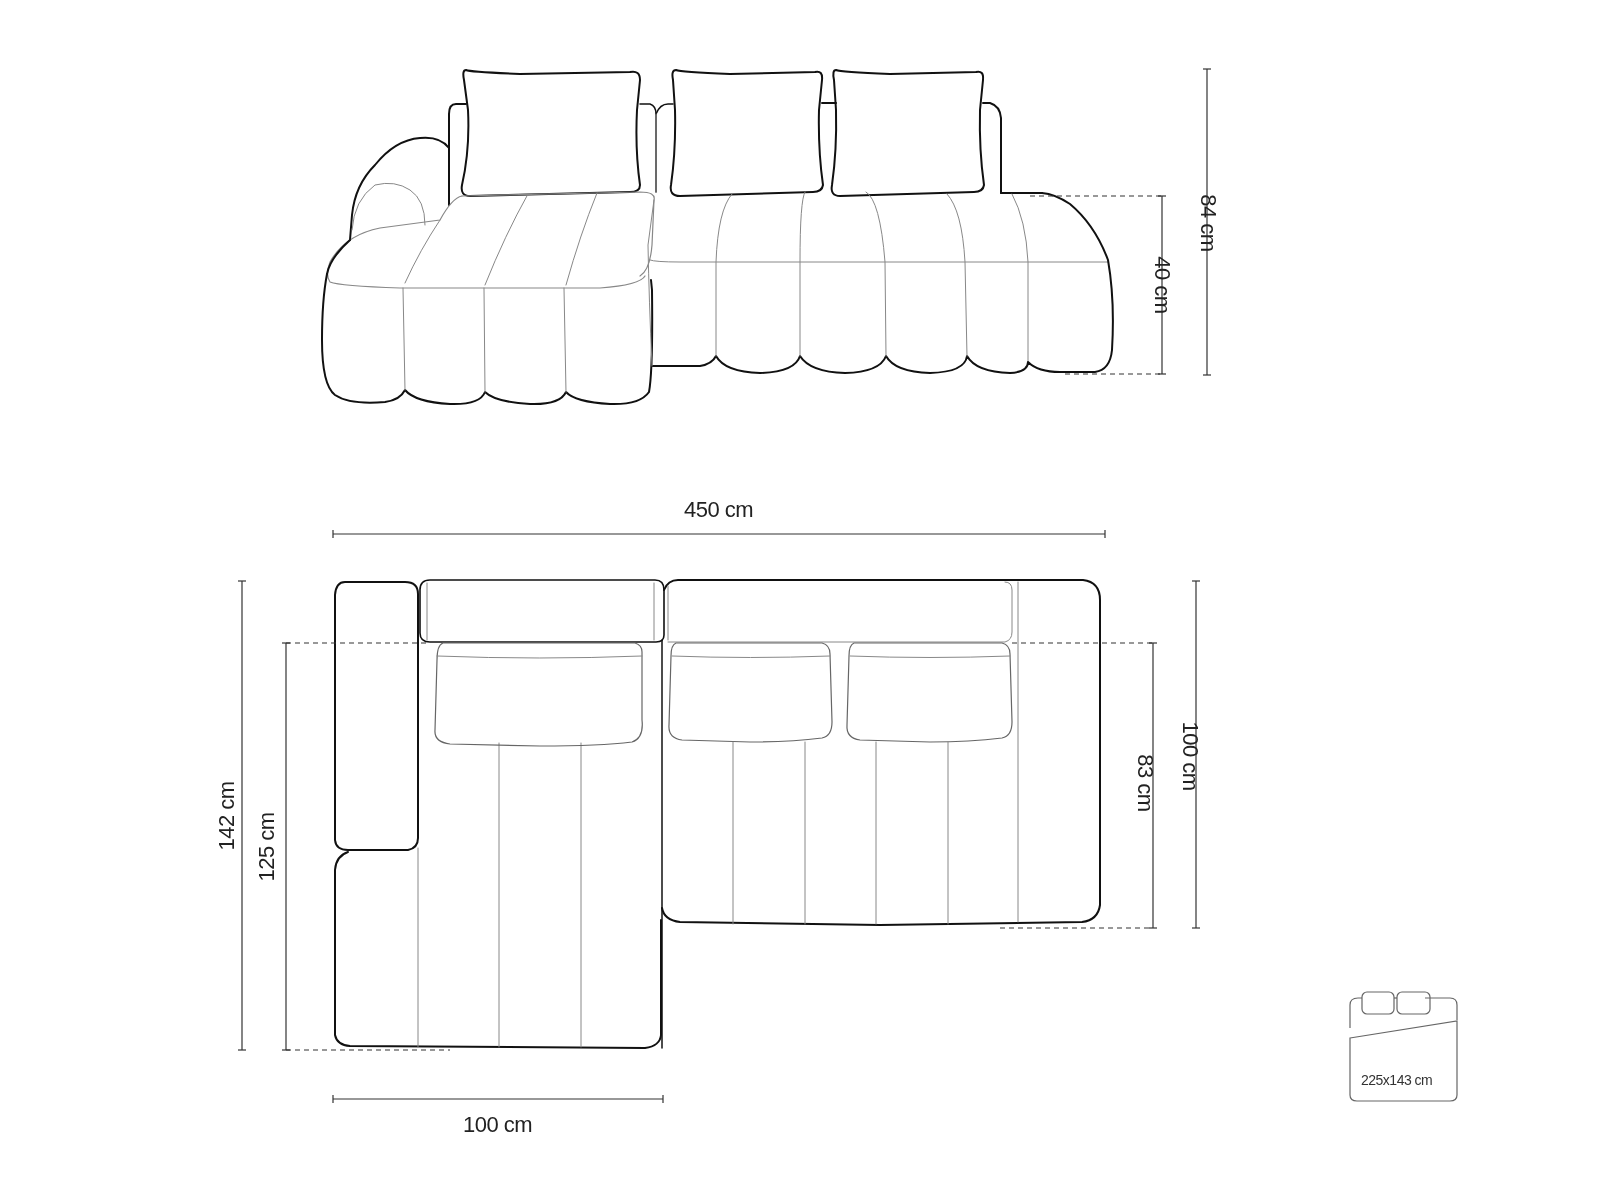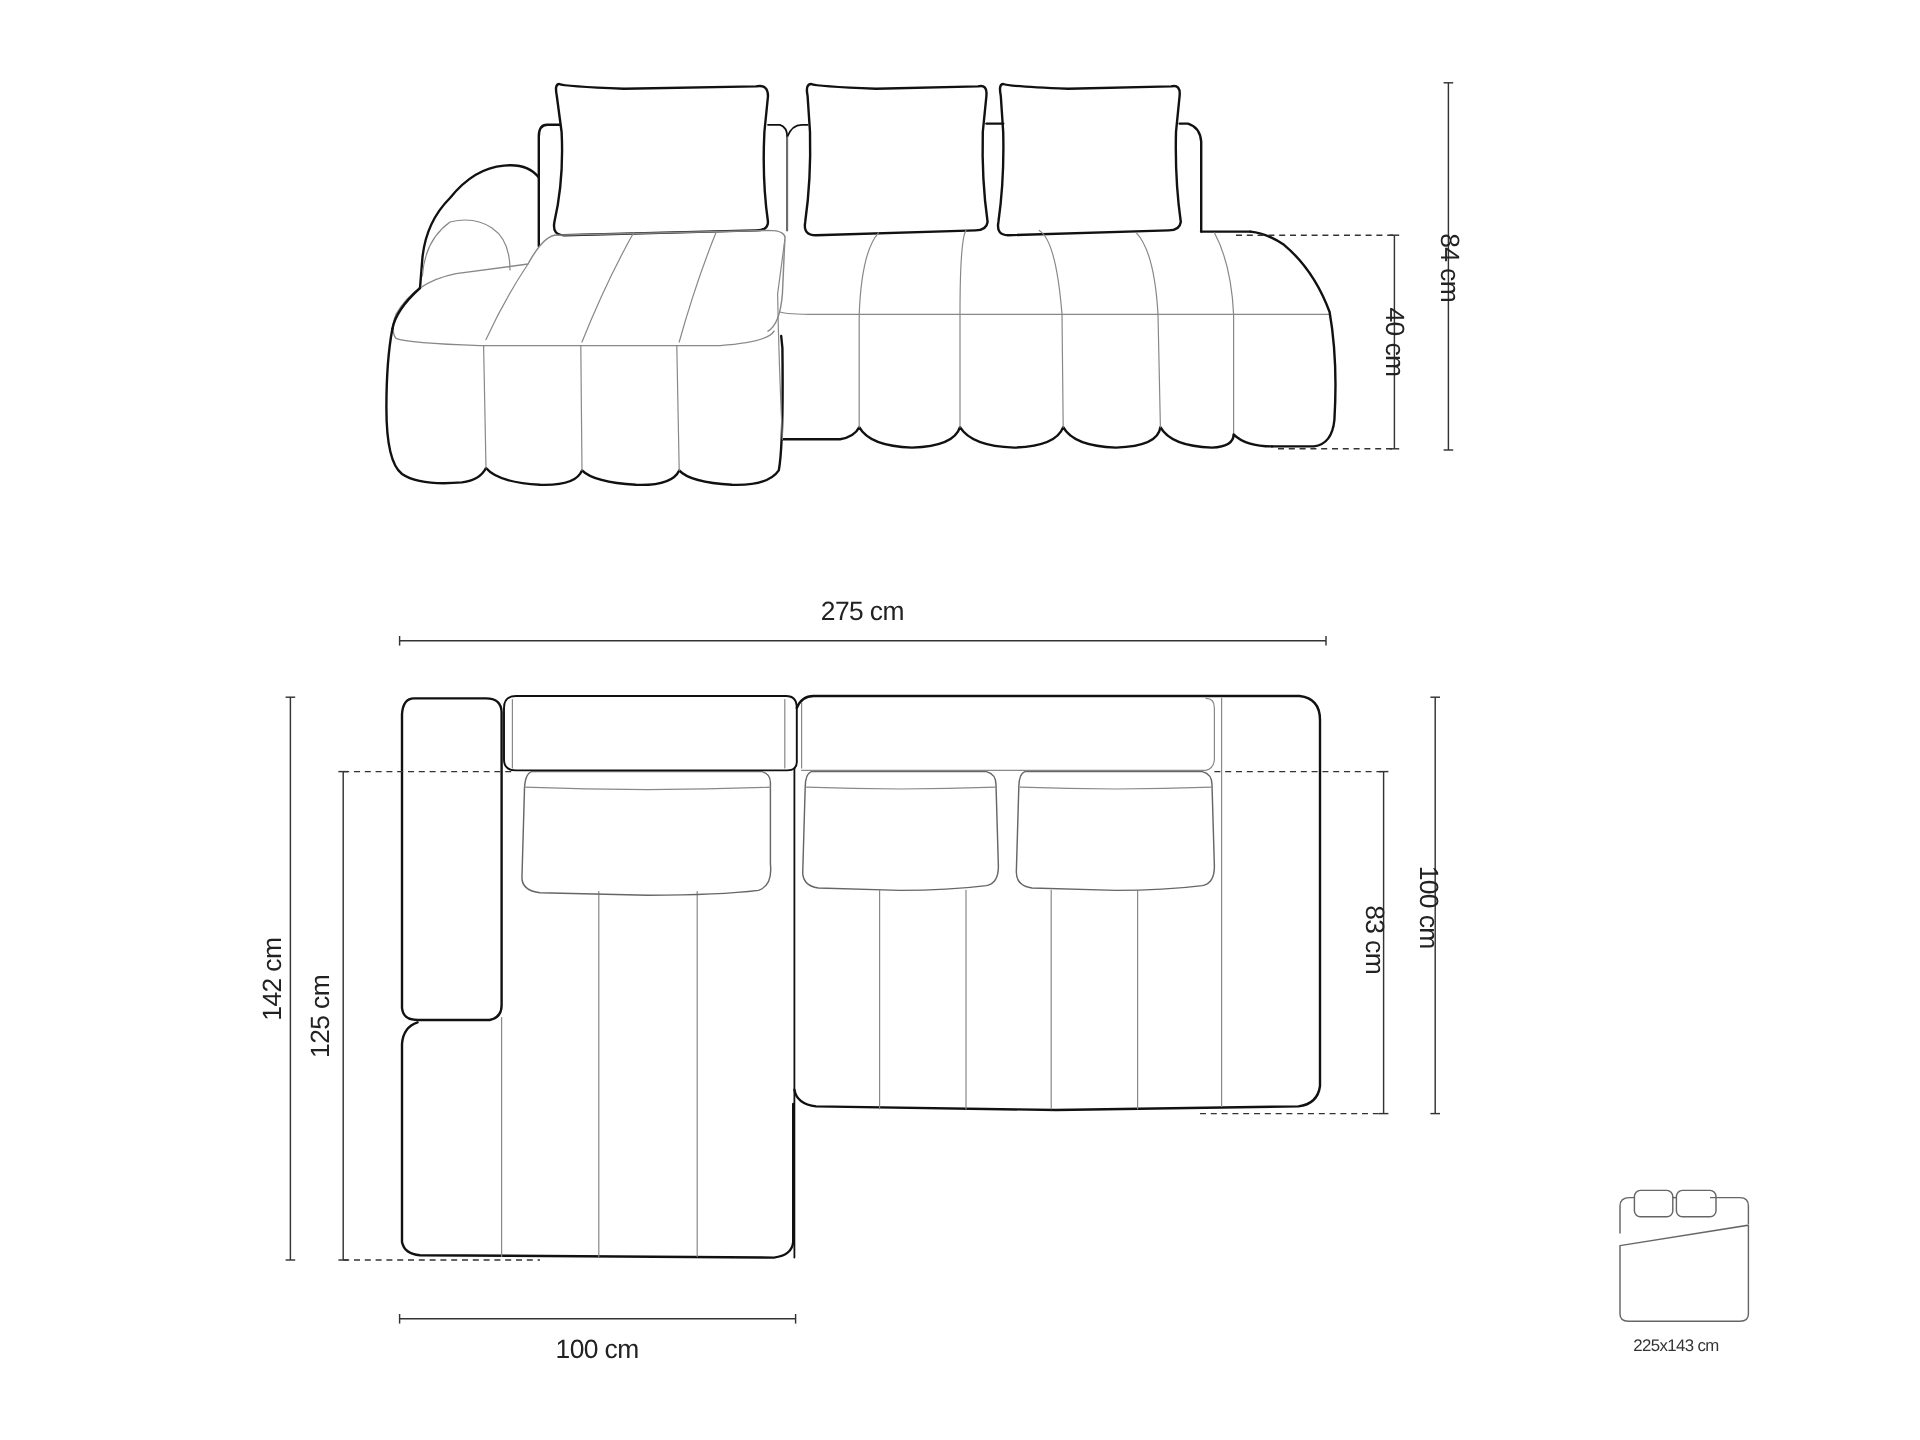--- a/index.html
+++ b/index.html
@@ -135,22 +135,22 @@
     <rect x1="0" x="1362" y="992" width="32" height="22" rx="5"></rect>
     <rect x="1397" y="992" width="33" height="22" rx="5"></rect>
     <line x1="1394" y1="998" x2="1397" y2="998"></line>
     <path d="M1350 1038 L1457 1021 L1457 1095 Q1457 1101 1450 1101 L1357 1101 Q1350 1101 1350 1095 Z"></path>
   </g>
 </svg>
 
 <div class="dim-label rot" style="left:1190px; top:210px; width:80px; text-align:center; transform:translate(-22px,0) rotate(90deg);">84 cm</div>
 <div class="dim-label rot" style="left:1146px; top:272px; width:80px; text-align:center; transform:translate(-24px,0) rotate(90deg);">40 cm</div>
 
-<div class="dim-label" style="left:684px; top:497px;">275 cm</div>
+<div class="dim-label" style="left:684px; top:497px;">450 cm</div>
 <div class="dim-label" style="left:463px; top:1112px;">100 cm</div>
 
 <div class="dim-label rot" style="left:182px; top:803px; width:90px; text-align:center; transform:rotate(-90deg);">142 cm</div>
 <div class="dim-label rot" style="left:222px; top:834px; width:90px; text-align:center; transform:rotate(-90deg);">125 cm</div>
 
 <div class="dim-label rot" style="left:1173px; top:743px; width:90px; text-align:center; transform:translate(-28px,0) rotate(90deg);">100 cm</div>
 <div class="dim-label rot" style="left:1128px; top:770px; width:90px; text-align:center; transform:translate(-28px,0) rotate(90deg);">83 cm</div>
 
-<div class="dim-label small" style="left:1361px; top:1072px;margin-top:41px;">225x143 cm</div>
+<div class="dim-label small" style="left:1361px; top:1072px;">225x143 cm</div>
 
 </body></html>

